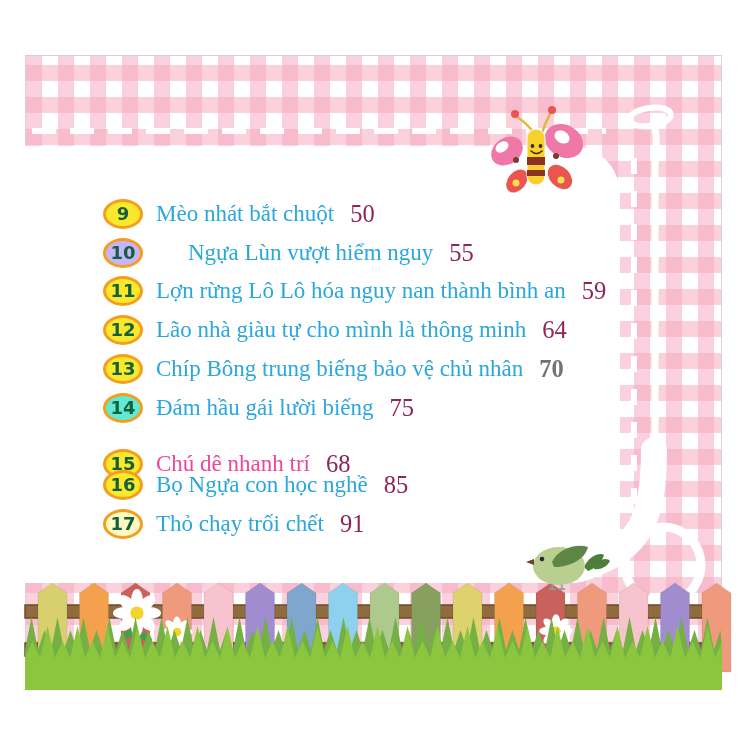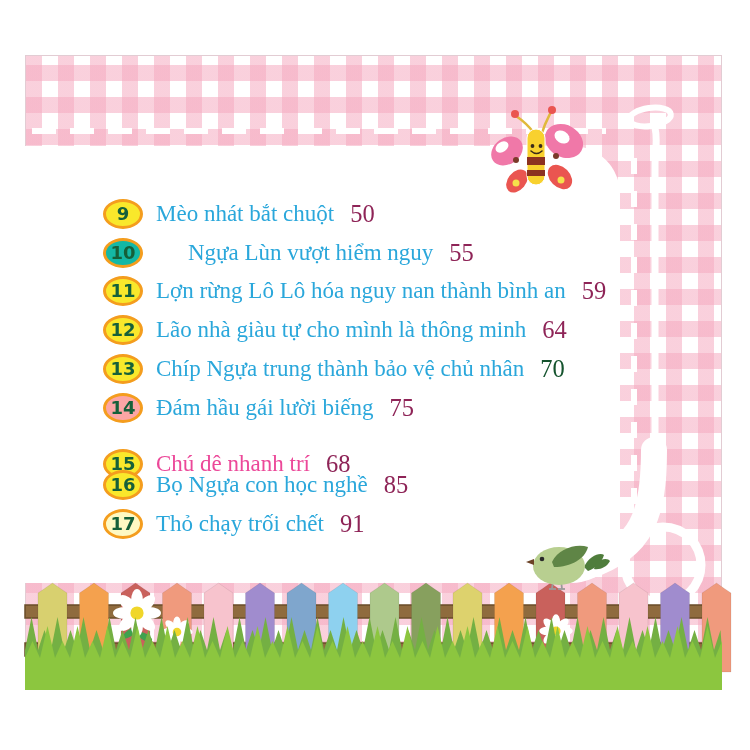--- a/index.html
+++ b/index.html
@@ -33,41 +33,41 @@
 
   <div class="panel"></div>
 
   <div class="toc" id="toc">
       <div class="toc-row" style="top: 198px;">
         <span class="badge" style="background: rgb(249, 232, 43); border-color: rgb(244, 157, 30); color: rgb(21, 96, 58);">9</span>
         <span class="title" style="color: rgb(42, 167, 219);">Mèo nhát bắt chuột</span>
         <span class="pagenum" style="color: rgb(142, 36, 87);">50</span>
       </div>
       <div class="toc-row" style="top: 236.7px;">
-        <span class="badge" style="background: #14b8a6; border-color: rgb(244, 157, 30); color: rgb(21, 96, 58);">10</span>
+        <span class="badge" style="background: #c4b5fd; border-color: rgb(244, 157, 30); color: rgb(21, 96, 58);">10</span>
         <span class="title" style="color: rgb(42, 167, 219); margin-left: 45px;">Ngựa Lùn vượt hiểm nguy</span>
         <span class="pagenum" style="color: rgb(142, 36, 87);">55</span>
       </div>
       <div class="toc-row" style="top: 275.4px;">
         <span class="badge" style="background: rgb(249, 232, 43); border-color: rgb(244, 157, 30); color: rgb(21, 96, 58);">11</span>
         <span class="title" style="color: rgb(42, 167, 219);">Lợn rừng Lô Lô hóa nguy nan thành bình an</span>
         <span class="pagenum" style="color: rgb(142, 36, 87);">59</span>
       </div>
       <div class="toc-row" style="top: 314.1px;">
         <span class="badge" style="background: rgb(249, 232, 43); border-color: rgb(244, 157, 30); color: rgb(21, 96, 58);">12</span>
         <span class="title" style="color: rgb(42, 167, 219);">Lão nhà giàu tự cho mình là thông minh</span>
         <span class="pagenum" style="color: rgb(142, 36, 87);">64</span>
       </div>
       <div class="toc-row" style="top: 352.8px;">
         <span class="badge" style="background: rgb(249, 232, 43); border-color: rgb(244, 157, 30); color: rgb(21, 96, 58);">13</span>
-        <span class="title" style="color: rgb(42, 167, 219);">Chíp Ngựa trung thành bảo vệ chủ nhân</span>
-        <span class="pagenum" style="color: #14532d;">70</span>
+        <span class="title" style="color: rgb(42, 167, 219);">Chíp Bông trung biếng bảo vệ chủ nhân</span>
+        <span class="pagenum" style="color: #737373; font-weight: bold;">70</span>
       </div>
       <div class="toc-row" style="top: 391.5px;">
-        <span class="badge" style="background: #fca5a5; border-color: rgb(244, 157, 30); color: rgb(21, 96, 58);">14</span>
+        <span class="badge" style="background: #5eead4; border-color: rgb(244, 157, 30); color: rgb(21, 96, 58);">14</span>
         <span class="title" style="color: rgb(42, 167, 219);">Đám hầu gái lười biếng</span>
         <span class="pagenum" style="color: rgb(142, 36, 87);">75</span>
       </div>
       <div class="toc-row" style="top: 448px;">
         <span class="badge" style="background: rgb(249, 232, 43); border-color: rgb(244, 157, 30); color: rgb(21, 96, 58);">15</span>
         <span class="title" style="color: #ec4899;">Chú dê nhanh trí</span>
         <span class="pagenum" style="color: rgb(142, 36, 87);">68</span>
       </div>
       <div class="toc-row" style="top: 468.9px;">
         <span class="badge" style="background: rgb(249, 232, 43); border-color: rgb(244, 157, 30); color: rgb(21, 96, 58);">16</span>

